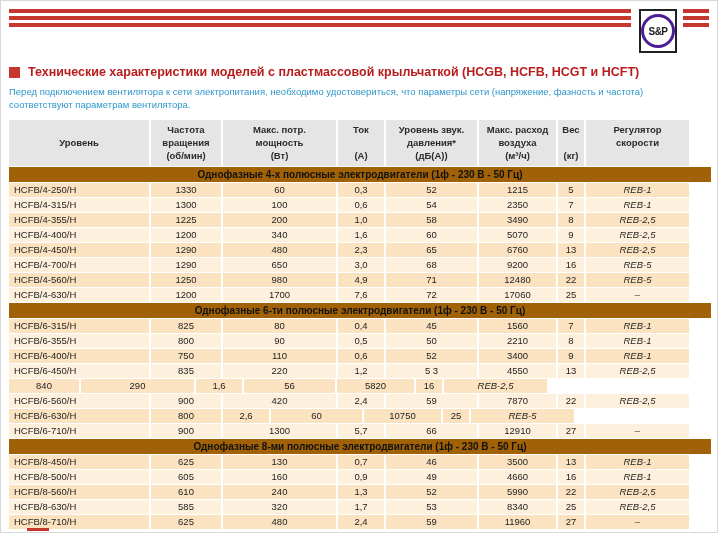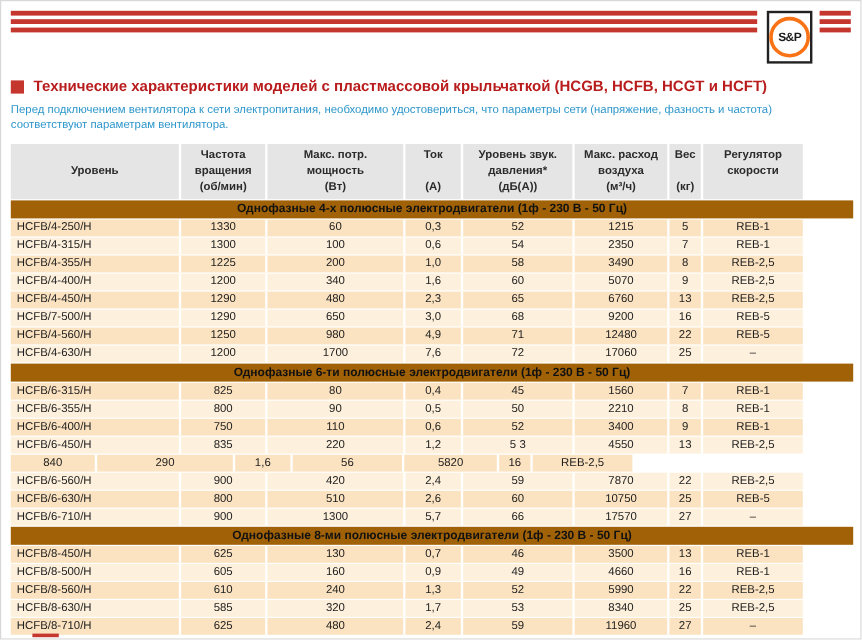--- a/index.html
+++ b/index.html
@@ -20,21 +20,21 @@
   .stripes .bar{height:4px;background:#c5362f;margin-bottom:3px;}
   .stripes.left{flex:1;}
   .stripes.right{width:26px;margin-left:6px;}
   .logo-box{
     width:38px;height:44px;margin-left:8px;
     border:2px solid #222;background:#fff;
     display:flex;align-items:center;justify-content:center;
     box-sizing:border-box;flex:none;
   }
   .logo-circle{
-    width:28px;height:28px;border:3px solid #f97316;border-radius:50%;
+    width:28px;height:28px;border:3px solid #4c1d95;border-radius:50%;
     display:flex;align-items:center;justify-content:center;
     font-size:10px;font-weight:bold;letter-spacing:-0.5px;
   }
   
   .title-row{display:flex;align-items:center;margin-top:10px;}
   .bullet{width:11px;height:11px;background:#c5362f;margin-right:8px;flex:none;}
   .title{font-size:12.5px;font-weight:bold;color:#b91c1c;white-space:nowrap;}
   
   .subtitle{margin-top:7px;font-size:9.5px;line-height:1.35;color:#2d96cb;width:700px;}
   
@@ -50,32 +50,32 @@
   .section-title{
     height:15px;line-height:15px;margin-top:1px;
     text-align:center;font-size:10px;font-weight:bold;color:#111;background:#a16207;
   }
   .trow{display:flex;height:14px;margin-top:1px;}
   .tcell{
     box-sizing:border-box;border-right:2px solid #fff;
     font-size:9.5px;line-height:14px;color:#1e1e1e;text-align:center;
     overflow:hidden;white-space:nowrap;
   }
-  .tcell:last-child{border-right:none;}
+  .tcell:last-child{border-right:none;font-style:italic;}
   .trow.odd .tcell{background:#fbe3c1;}
   .trow.even .tcell{background:#fdf0dc;}
   .tcell.c0{text-align:left;padding-left:5px;}
   .c0{width:142px;flex:none;}
   .c1{width:72px;flex:none;}
   .c2{width:115px;flex:none;}
   .c3{width:48px;flex:none;}
   .c4{width:93px;flex:none;}
   .c5{width:79px;flex:none;}
   .c6{width:28px;flex:none;}
-  .c7{width:83px;flex:none;}
+  .c7{width:103px;flex:none;}
   .bottom-dash{position:absolute;left:26px;bottom:1px;width:22px;height:3px;background:#c5362f;}
 </style>
 </head>
 <body>
 
 <div class="page">
 
   <div class="top-banner">
     <div class="stripes left">
       <div class="bar"></div>
@@ -188,21 +188,21 @@
           <div class="tcell c0">HCFB/4-450/H</div>
           <div class="tcell c1">1290</div>
           <div class="tcell c2">480</div>
           <div class="tcell c3">2,3</div>
           <div class="tcell c4">65</div>
           <div class="tcell c5">6760</div>
           <div class="tcell c6">13</div>
           <div class="tcell c7">REB-2,5</div>
         </div>
         <div class="trow even">
-          <div class="tcell c0">HCFB/7-500/H</div>
+          <div class="tcell c0">HCFB/4-700/H</div>
           <div class="tcell c1">1290</div>
           <div class="tcell c2">650</div>
           <div class="tcell c3">3,0</div>
           <div class="tcell c4">68</div>
           <div class="tcell c5">9200</div>
           <div class="tcell c6">16</div>
           <div class="tcell c7">REB-5</div>
         </div>
         <div class="trow odd">
           <div class="tcell c0">HCFB/4-560/H</div>
@@ -280,34 +280,33 @@
           <div class="tcell c2">420</div>
           <div class="tcell c3">2,4</div>
           <div class="tcell c4">59</div>
           <div class="tcell c5">7870</div>
           <div class="tcell c6">22</div>
           <div class="tcell c7">REB-2,5</div>
         </div>
         <div class="trow odd">
           <div class="tcell c0">HCFB/6-630/H</div>
           <div class="tcell c1">800</div>
-          <div class="tcell c2">510</div>
           <div class="tcell c3">2,6</div>
           <div class="tcell c4">60</div>
           <div class="tcell c5">10750</div>
           <div class="tcell c6">25</div>
           <div class="tcell c7">REB-5</div>
         </div>
         <div class="trow even">
           <div class="tcell c0">HCFB/6-710/H</div>
           <div class="tcell c1">900</div>
           <div class="tcell c2">1300</div>
           <div class="tcell c3">5,7</div>
           <div class="tcell c4">66</div>
-          <div class="tcell c5">17570</div>
+          <div class="tcell c5">12910</div>
           <div class="tcell c6">27</div>
           <div class="tcell c7">–</div>
         </div>
         <div class="section-title">Однофазные 8-ми полюсные электродвигатели (1ф - 230 В - 50 Гц)</div>
         <div class="trow odd">
           <div class="tcell c0">HCFB/8-450/H</div>
           <div class="tcell c1">625</div>
           <div class="tcell c2">130</div>
           <div class="tcell c3">0,7</div>
           <div class="tcell c4">46</div>

